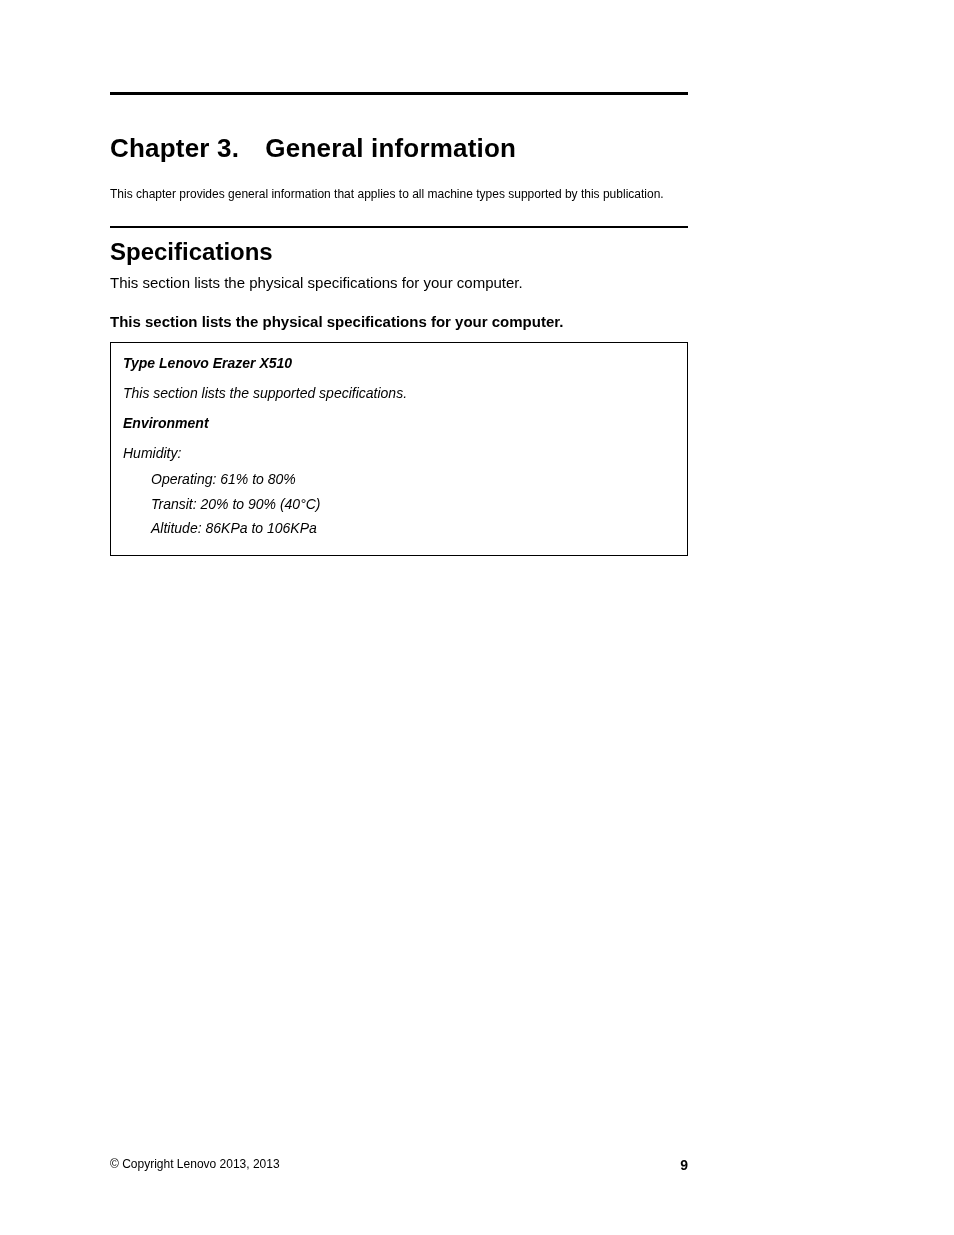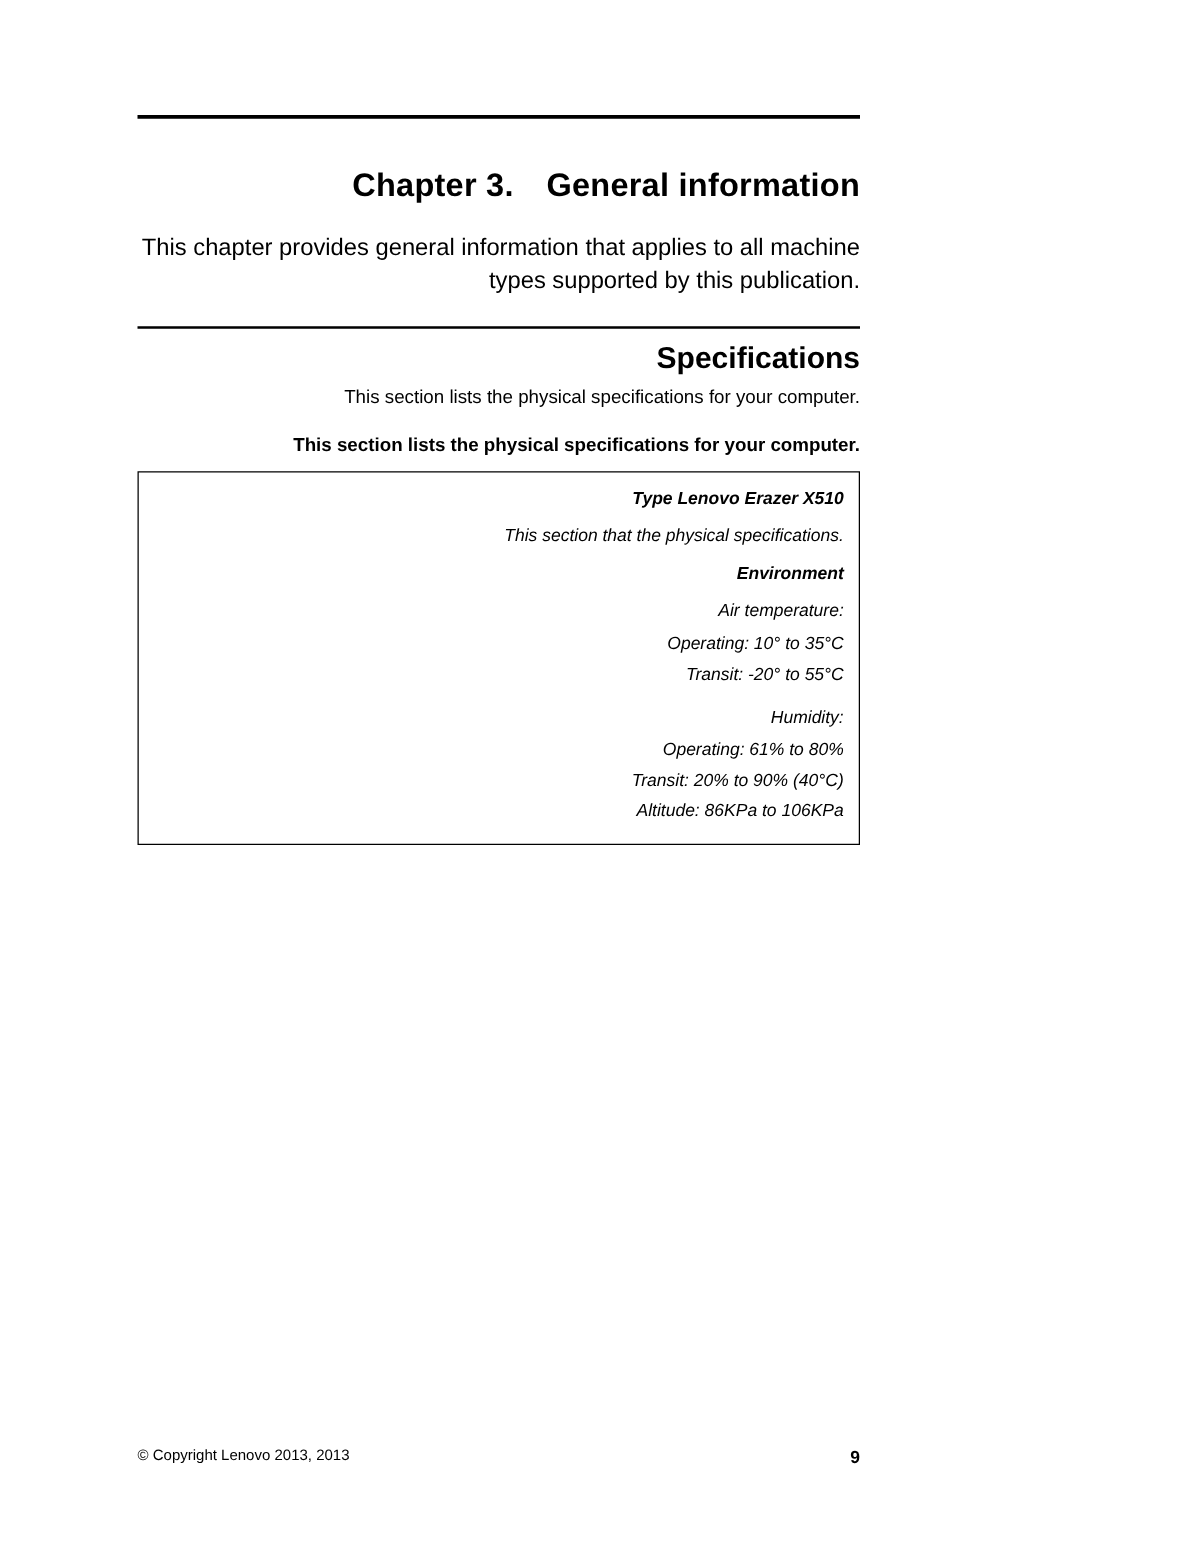--- a/index.html
+++ b/index.html
@@ -1,20 +1,20 @@
 <!DOCTYPE html>
 <html><head>
 <meta charset="utf-8">
 <style>
   * { box-sizing: border-box; margin: 0; padding: 0; }
   html, body { width: 954px; height: 1235px; background: #fff; font-family: Arial, Helvetica, sans-serif; color: #000; }
-  .page { position: relative; width: 780px; height: 1235px; padding: 92px 92px 0 110px; text-align: right; }
+  .page { position: relative; width: 780px; height: 1235px; padding: 92px 92px 0 110px; }
   .top-rule { border: none; border-top: 3px solid #000; margin-bottom: 38px; }
   .chapter-title { font-size: 26px; font-weight: bold; margin-bottom: 22px; letter-spacing: 0.2px; }
-  .chapter-intro { font-size: 19px; margin-bottom: 24px; line-height: 1.35; }
+  .chapter-intro { font-size: 12px; margin-bottom: 24px; line-height: 1.35; }
   .section-rule { border: none; border-top: 2px solid #000; margin-bottom: 10px; }
   .section-title { font-size: 24px; font-weight: bold; margin-bottom: 8px; }
   .section-intro { font-size: 15px; margin-bottom: 22px; }
   .subsection-title { font-size: 15px; font-weight: bold; margin-bottom: 12px; }
   .spec-box { border: 1.5px solid #000; padding: 12px 12px 14px 12px; font-size: 14px; font-style: italic; }
   .spec-type { font-weight: bold; margin-bottom: 14px; }
   .spec-desc { margin-bottom: 14px; }
   .spec-env { font-weight: bold; margin-bottom: 14px; }
   .spec-group-label { margin-bottom: 6px; }
   .spec-group { margin-bottom: 14px; }
@@ -37,28 +37,23 @@
   <hr class="section-rule">
 
   <h2 class="section-title">Specifications</h2>
 
   <p class="section-intro">This section lists the physical specifications for your computer.</p>
 
   <p class="subsection-title">This section lists the physical specifications for your computer.</p>
 
   <div class="spec-box">
     <div class="spec-type">Type Lenovo Erazer X510</div>
-    <div class="spec-desc">This section that the physical specifications.</div>
+    <div class="spec-desc">This section lists the supported specifications.</div>
     <div class="spec-env">Environment</div>
 
-    <div class="spec-group">
-      <div class="spec-group-label">Air temperature:</div>
-      <div class="spec-item">Operating: 10° to 35°C</div>
-      <div class="spec-item">Transit: -20° to 55°C</div>
-    </div>
 
     <div class="spec-group">
       <div class="spec-group-label">Humidity:</div>
       <div class="spec-item">Operating: 61% to 80%</div>
       <div class="spec-item">Transit: 20% to 90% (40°C)</div>
       <div class="spec-item">Altitude: 86KPa to 106KPa</div>
     </div>
 
   </div>
 

